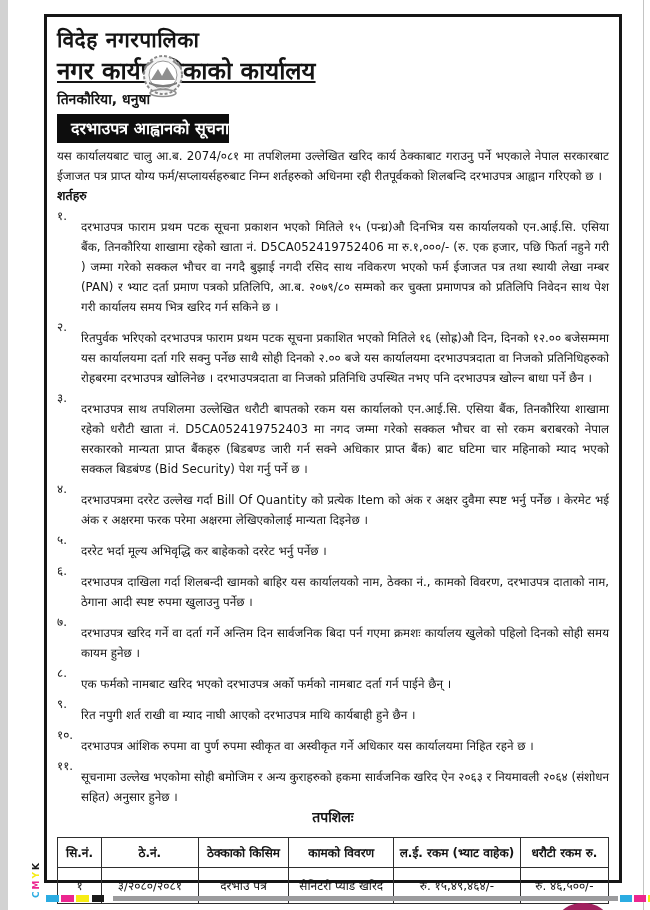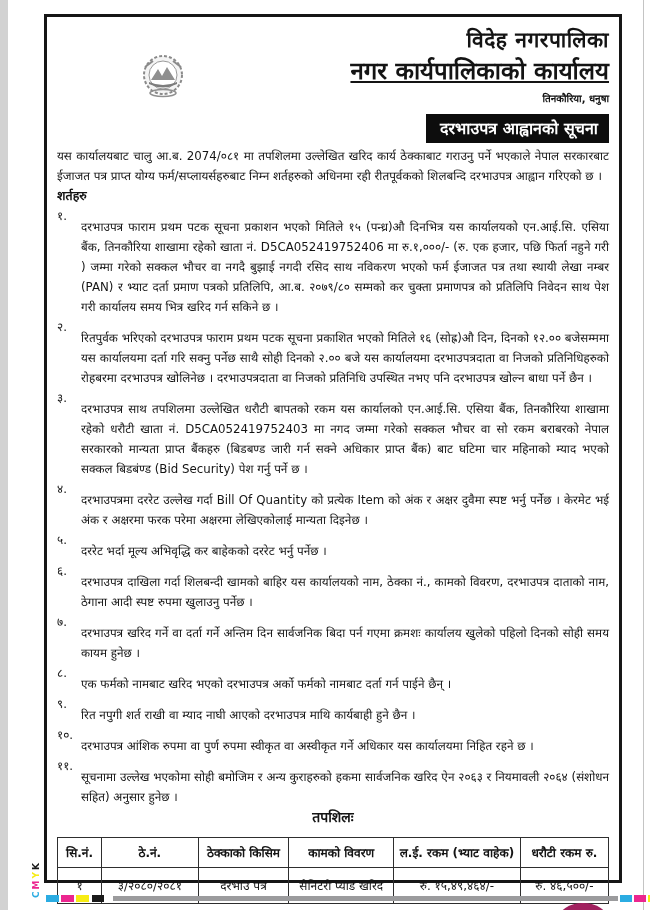--- a/index.html
+++ b/index.html
@@ -21,30 +21,30 @@
     background:#c4c4c4;
   }
   .frame {
     position:absolute; left:44px; top:14px; width:578px; height:869px;
     border:3px solid #161616;
     background:#ffffff;
     padding:8px 10px 6px 10px;
     display:flex; flex-direction:column;
   }
   
-  .doc-header { position:relative; text-align:right; }
+  .doc-header { position:relative; text-align:left; }
   .emblem {
     position:absolute; left:78px; top:26px; width:56px; height:52px;
   }
   .org-name   { font-size:21px; font-weight:bold; line-height:30px; letter-spacing:0.5px; }
   .office-name{ font-size:24px; font-weight:bold; line-height:33px;text-decoration:underline; }
-  .addr       { font-size:10px; font-weight:bold; line-height:22px; }
+  .addr       { font-size:14px; font-weight:bold; line-height:22px; }
   .notice-title-box {
     display:inline-block; background:#0d0d0d; color:#ffffff;
-    font-size:16px; font-weight:bold; padding:3px 11px 4px 14px; margin-top:4px;
+    font-size:16px; font-weight:bold; padding:3px 0 4px 14px; margin-top:4px;
   }
   .pub-date { font-size:12.5px; font-weight:bold; line-height:22px; margin-top:3px; }
   
   .intro {
     font-size:11.8px; line-height:20px; text-align:justify; margin-top:3px;
   }
   .cond-heading { font-size:12.5px; font-weight:bold; line-height:20px; }
   .cond-list { }
   .cond-item { display:flex; font-size:11.8px; line-height:20px; }
   .cond-num  { flex:0 0 24px; text-align:left; }

